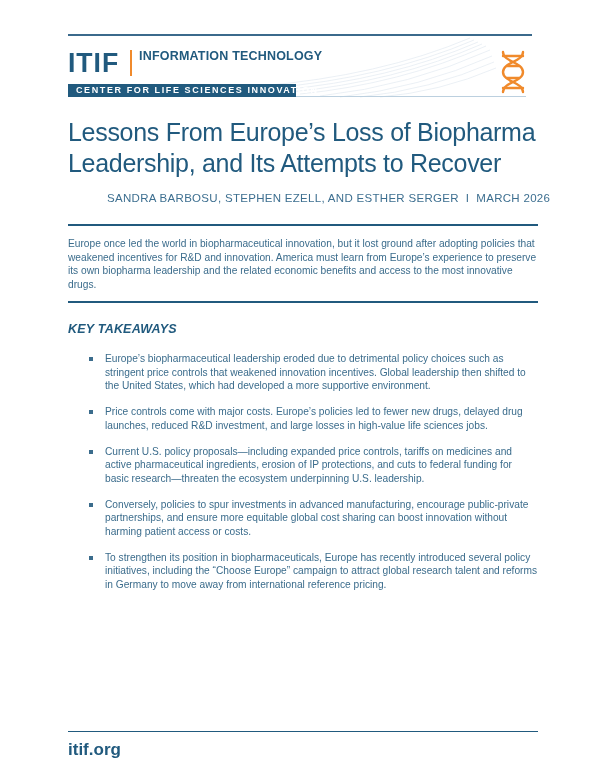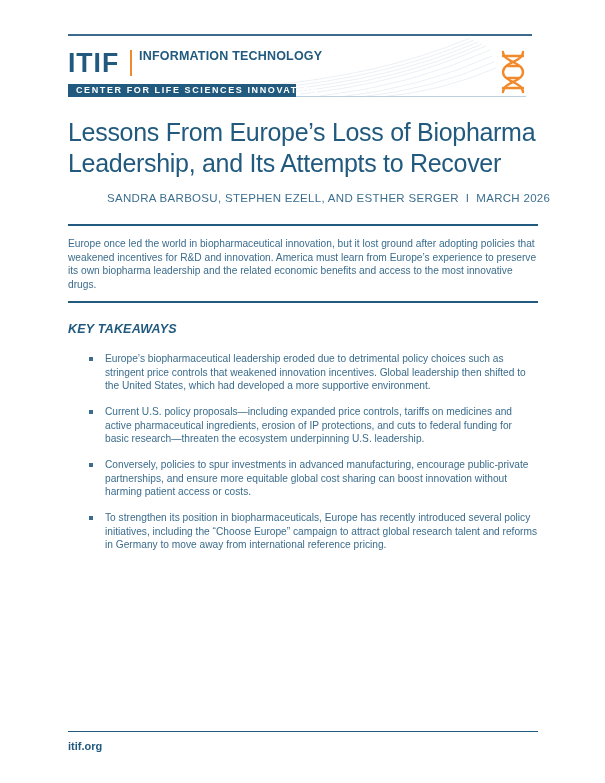--- a/index.html
+++ b/index.html
@@ -30,21 +30,21 @@
   #rule-2 { left:68px; top:301px; width:470px; height:2px; background:#215a7e; }
 
   
   #takeaways-heading { left:68px; top:322px; font-weight:bold; font-size:12.5px; color:#215a7e; letter-spacing:0.2px; margin:0;font-style:italic; }
   #takeaways-list { left:88px; top:352px; width:450px; margin:0; padding:0; list-style:none; }
   .takeaway { position:relative; padding-left:17px; font-size:10.2px; line-height:13.5px; color:#3b6c8c; margin-bottom:12.5px; }
   .bullet { position:absolute; left:1px; top:5px; width:4px; height:4px; background:#3b6c8c; }
 
   
   #footer-rule { left:68px; top:731px; width:470px; height:1px; background:#215a7e; }
-  #footer-link { left:68px; top:740px; font-weight:bold; font-size:11px; color:#215a7e; text-decoration:none; }
+  #footer-link { left:68px; top:740px; font-weight:bold; font-size:17px; color:#215a7e; text-decoration:none; }
 </style>
 </head>
 <body>
 
 <div class="abs" id="top-rule"></div>
 
 <svg class="abs" id="header-swoosh" viewBox="0 0 240 62">
   <g fill="none" stroke="#e3eaf0" stroke-width="0.7">
     <path d="M0 50 Q120 40 210 2"></path>
     <path d="M10 52 Q125 42 214 4"></path>
@@ -81,20 +81,21 @@
 <h1 class="abs" id="title">Lessons From Europe’s Loss of Biopharma Leadership, and Its Attempts to Recover</h1>
 <div class="abs" id="byline" style="white-space:pre;margin-left:39px;">SANDRA BARBOSU, STEPHEN EZELL, AND ESTHER SERGER  I  MARCH 2026</div>
 <div class="abs" id="rule-1"></div>
 
 <p class="abs" id="abstract">Europe once led the world in biopharmaceutical innovation, but it lost ground after adopting policies that weakened incentives for R&amp;D and innovation. America must learn from Europe’s experience to preserve its own biopharma leadership and the related economic benefits and access to the most innovative drugs.</p>
 <div class="abs" id="rule-2"></div>
 
 <h2 class="abs" id="takeaways-heading">KEY TAKEAWAYS</h2>
 <ul class="abs" id="takeaways-list">
   <li class="takeaway"><span class="bullet"></span><span>Europe’s biopharmaceutical leadership eroded due to detrimental policy choices such as stringent price controls that weakened innovation incentives. Global leadership then shifted to the United States, which had developed a more supportive environment.</span></li>
+  <li class="takeaway"><span class="bullet"></span><span>Price controls come with major costs. Europe’s policies led to fewer new drugs, delayed drug launches, reduced R&amp;D investment, and large losses in high-value life sciences jobs.</span></li>
   <li class="takeaway"><span class="bullet"></span></li>
   <li class="takeaway"><span class="bullet"></span><span>Current U.S. policy proposals—including expanded price controls, tariffs on medicines and active pharmaceutical ingredients, erosion of IP protections, and cuts to federal funding for basic research—threaten the ecosystem underpinning U.S. leadership.</span></li>
   <li class="takeaway"><span class="bullet"></span><span>Conversely, policies to spur investments in advanced manufacturing, encourage public-private partnerships, and ensure more equitable global cost sharing can boost innovation without harming patient access or costs.</span></li>
   <li class="takeaway"><span class="bullet"></span><span>To strengthen its position in biopharmaceuticals, Europe has recently introduced several policy initiatives, including the “Choose Europe” campaign to attract global research talent and reforms in Germany to move away from international reference pricing.</span></li>
 </ul>
 
 <div class="abs" id="footer-rule"></div>
 <a class="abs" id="footer-link">itif.org</a>
 
 </body></html>

